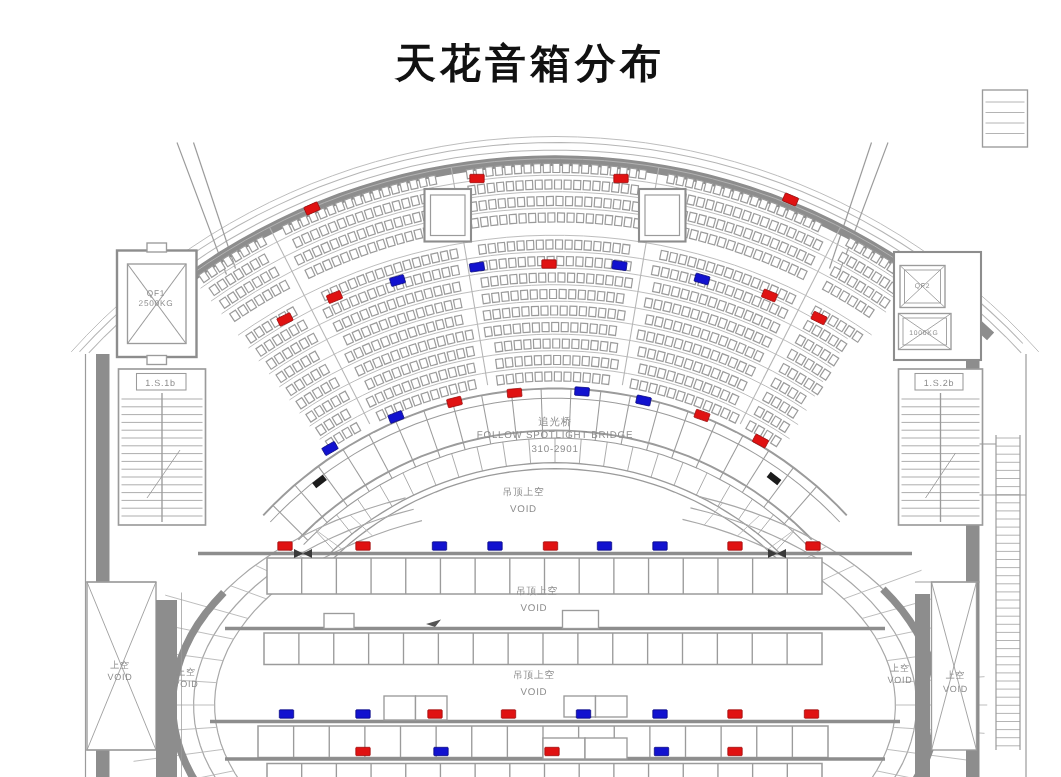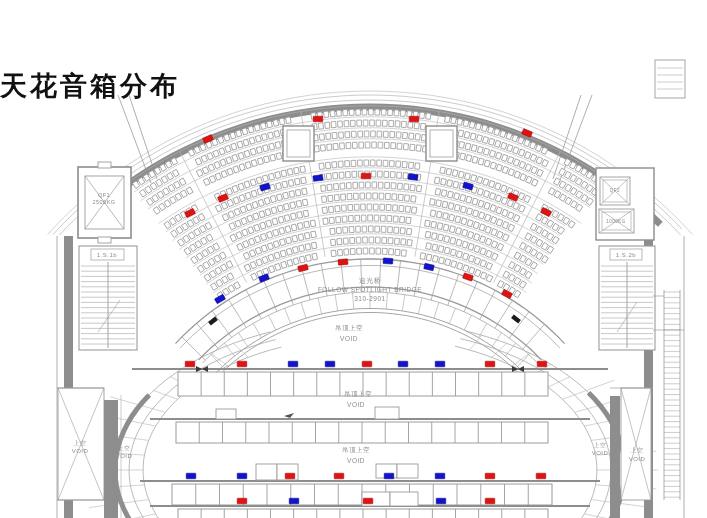--- a/index.html
+++ b/index.html
@@ -1,19 +1,19 @@
 <!DOCTYPE html>
 <html><head>
 <meta charset="utf-8">
 <style>
   html,body{margin:0;padding:0;background:#ffffff;}
   body{width:707px;height:518px;overflow:hidden;position:relative;
        font-family:"Liberation Sans","DejaVu Sans",sans-serif;}
-  #title{position:absolute;top:24px;left:0;width:707px;text-align:left;
-         font-size:27px;font-weight:bold;letter-spacing:3px;color:#111;margin-top:44px;}
+  #title{position:absolute;top:24px;left:0;width:707px;text-align:center;
+         font-size:27px;font-weight:bold;letter-spacing:3px;color:#111;}
   #plan-wrap{position:absolute;top:0;left:0;width:707px;height:518px;}
   svg text{font-family:"Liberation Sans","DejaVu Sans",sans-serif;}
 </style>
 </head>
 <body>
 
 <div id="title">天花音箱分布</div>
 
 <div id="plan-wrap">
   <svg id="plan" width="707" height="518" viewBox="0 0 707 518">

